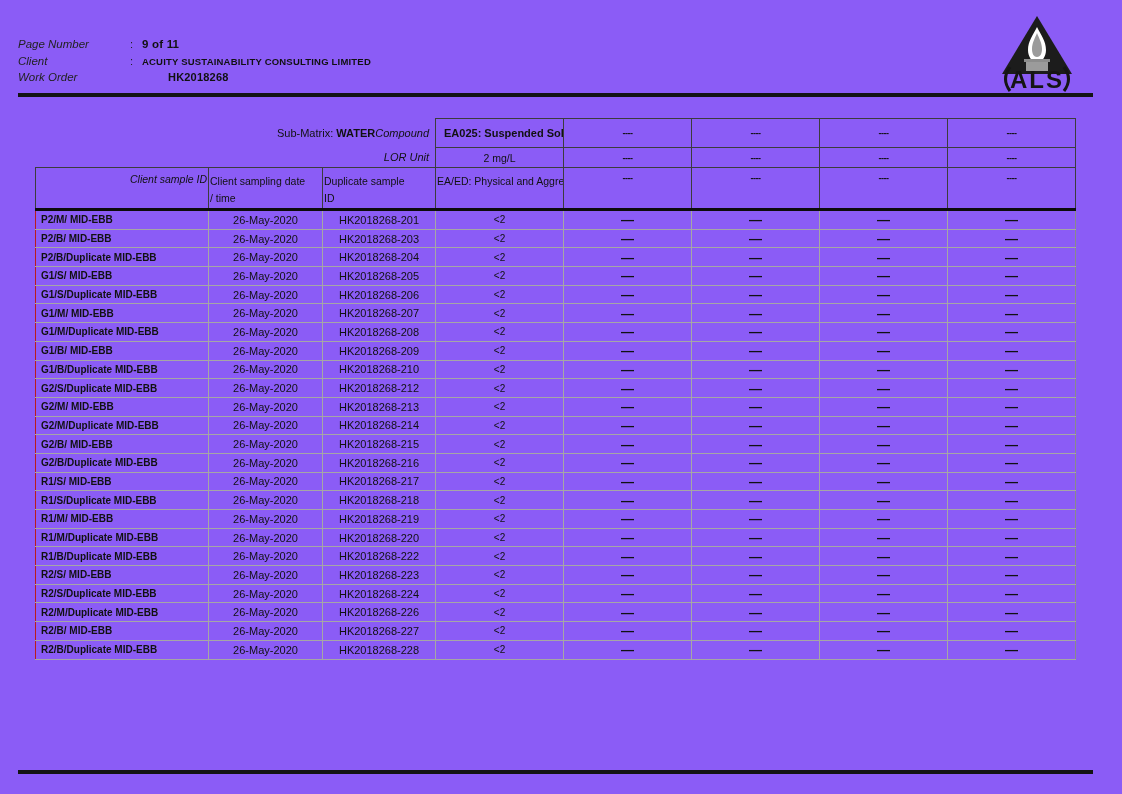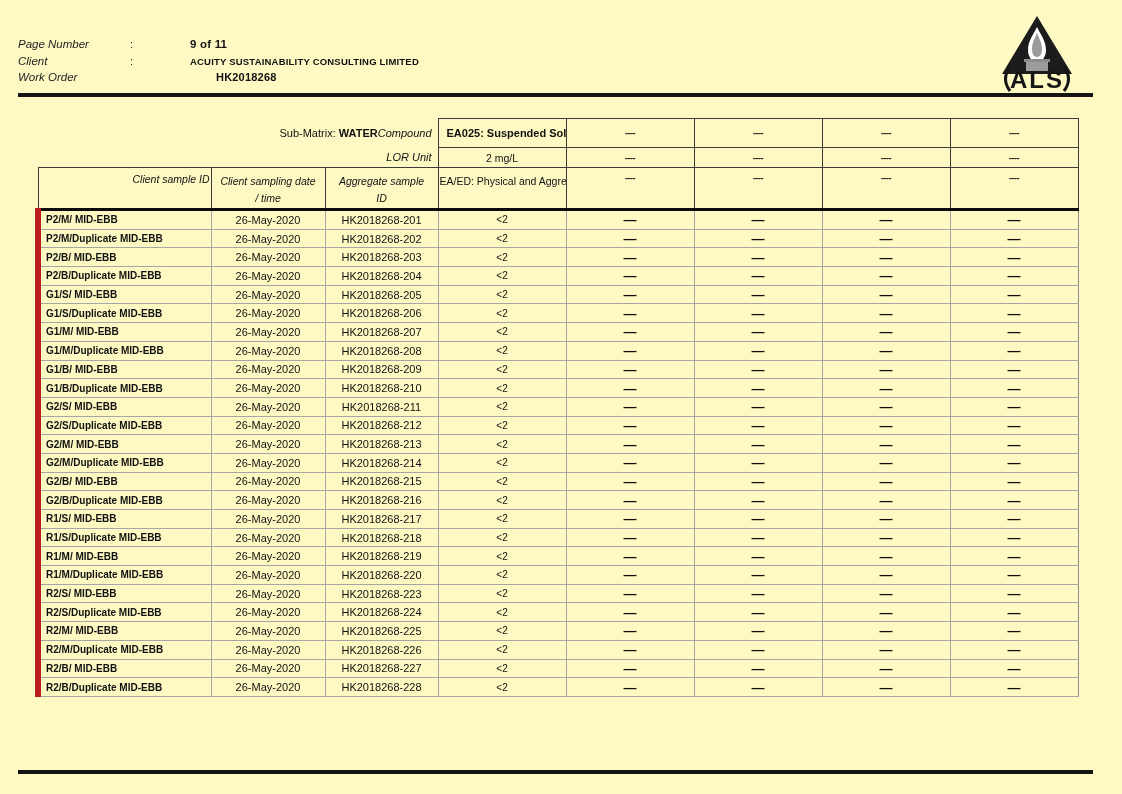--- a/index.html
+++ b/index.html
@@ -1,25 +1,25 @@
 <!DOCTYPE html>
 <html><head>
 <meta charset="utf-8">
 <style>
   html,body{margin:0;padding:0;background:#fff;}
   .page{
-    position:relative;width:1122px;height:794px;background:#fef9c3;
+    position:relative;width:1122px;height:794px;background:#8b5cf6;
     font-family:"Liberation Sans","DejaVu Sans",sans-serif;color:#111;overflow:hidden;
   }
   
   .meta{position:absolute;top:38px;left:18px;}
   .meta-row{display:flex;align-items:baseline;height:16.5px;}
   .meta-lbl{width:112px;font-style:italic;font-size:11.5px;color:#222;}
   .meta-colon{width:12px;font-size:11px;color:#222;}
-  .meta-val{font-weight:bold;font-size:11.5px;letter-spacing:.2px;margin-left:48px;}
+  .meta-val{font-weight:bold;font-size:11.5px;letter-spacing:.2px;}
   .meta-row.small .meta-val{font-size:9.5px;}
   .meta-row.mid .meta-val{font-size:11px;padding-left:26px;}
   
   .logo{position:absolute;top:12px;left:998px;width:78px;height:80px;}
   
   .rule{position:absolute;left:18px;width:1075px;height:4px;background:#141414;}
   .rule.top{top:93px;}
   .rule.bottom{top:770px;}
   
   table.results{
@@ -36,27 +36,27 @@
   
   td.h-box{border:1px solid #3c3c3c;text-align:center;vertical-align:middle;}
   .r1{height:29px;}
   .r2{height:20px;}
   .r3{height:41px;}
   td.compound-cell{font-weight:bold;font-size:11px;line-height:13px;white-space:normal;padding:1px 8px;}
   td.lor-cell{font-size:10.5px;}
   td.hdash{font-weight:bold;font-size:9px;letter-spacing:-.5px;}
   tr.colheads td{border:1px solid #3c3c3c;border-bottom:3px solid #0c0c0c;vertical-align:top;padding-top:5px;}
   td.ch-id{font-style:italic;font-size:10.5px;text-align:right;padding-left:8px;}
-  td.ch-c{font-style:italic;font-size:10.5px;text-align:center;line-height:17px;white-space:normal;margin-top:32px;}
+  td.ch-c{font-size:10.5px;text-align:left;line-height:17px;white-space:normal;margin-top:32px;}
   td.ch-method{font-size:10.5px;text-align:center;line-height:17px;white-space:normal;font-style:normal;}
   
   tbody.data td{
     border:1px solid #a6a6a6;height:15.7px;text-align:center;vertical-align:middle;
   }
-  tbody.data tr td:first-child{border-left:6px solid #b91c1c;}
+  tbody.data tr td:first-child{border-left:1px solid #b91c1c;}
   tbody.data tr td:last-child{border-right:1px solid #8a8a8a;}
   td.c-id{font-weight:bold;font-size:10px;text-align:left !important;padding-left:5px;}
   td.c-date,td.c-lab{font-size:11px;}
   td.c-val{font-size:10px;}
   td.c-dash{font-weight:bold;font-size:13px;}
 </style>
 </head>
 <body>
 
 <div class="page">
@@ -129,21 +129,21 @@
         <td class="h-box hdash">----</td>
         <td class="h-box hdash">----</td>
       </tr>
       <tr class="r3 colheads">
         <td class="ch-id">Client sample ID</td>
         <td class="ch-c">
           <div>Client sampling date</div>
           <div>/ time</div>
         </td>
         <td class="ch-c">
-          <div>Aggregate sample</div>
+          <div>Duplicate sample</div>
           <div>ID</div>
         </td>
         <td class="ch-method">EA/ED: Physical and Aggregate Properties</td>
         <td class="hdash" style="text-align:center">----</td>
         <td class="hdash" style="text-align:center">----</td>
         <td class="hdash" style="text-align:center">----</td>
         <td class="hdash" style="text-align:center">----</td>
       </tr>
     </tbody>
     <tbody class="data">
@@ -151,30 +151,20 @@
           <td class="c-id">P2/M/ MID-EBB</td>
           <td class="c-date">26-May-2020</td>
           <td class="c-lab">HK2018268-201</td>
           <td class="c-val">&lt;2</td>
           <td class="c-dash">—</td>
           <td class="c-dash">—</td>
           <td class="c-dash">—</td>
           <td class="c-dash">—</td>
         </tr>
         <tr>
-          <td class="c-id">P2/M/Duplicate MID-EBB</td>
-          <td class="c-date">26-May-2020</td>
-          <td class="c-lab">HK2018268-202</td>
-          <td class="c-val">&lt;2</td>
-          <td class="c-dash">—</td>
-          <td class="c-dash">—</td>
-          <td class="c-dash">—</td>
-          <td class="c-dash">—</td>
-        </tr>
-        <tr>
           <td class="c-id">P2/B/ MID-EBB</td>
           <td class="c-date">26-May-2020</td>
           <td class="c-lab">HK2018268-203</td>
           <td class="c-val">&lt;2</td>
           <td class="c-dash">—</td>
           <td class="c-dash">—</td>
           <td class="c-dash">—</td>
           <td class="c-dash">—</td>
         </tr>
         <tr>
@@ -241,30 +231,20 @@
           <td class="c-id">G1/B/Duplicate MID-EBB</td>
           <td class="c-date">26-May-2020</td>
           <td class="c-lab">HK2018268-210</td>
           <td class="c-val">&lt;2</td>
           <td class="c-dash">—</td>
           <td class="c-dash">—</td>
           <td class="c-dash">—</td>
           <td class="c-dash">—</td>
         </tr>
         <tr>
-          <td class="c-id">G2/S/ MID-EBB</td>
-          <td class="c-date">26-May-2020</td>
-          <td class="c-lab">HK2018268-211</td>
-          <td class="c-val">&lt;2</td>
-          <td class="c-dash">—</td>
-          <td class="c-dash">—</td>
-          <td class="c-dash">—</td>
-          <td class="c-dash">—</td>
-        </tr>
-        <tr>
           <td class="c-id">G2/S/Duplicate MID-EBB</td>
           <td class="c-date">26-May-2020</td>
           <td class="c-lab">HK2018268-212</td>
           <td class="c-val">&lt;2</td>
           <td class="c-dash">—</td>
           <td class="c-dash">—</td>
           <td class="c-dash">—</td>
           <td class="c-dash">—</td>
         </tr>
         <tr>
@@ -341,43 +321,43 @@
           <td class="c-id">R1/M/Duplicate MID-EBB</td>
           <td class="c-date">26-May-2020</td>
           <td class="c-lab">HK2018268-220</td>
           <td class="c-val">&lt;2</td>
           <td class="c-dash">—</td>
           <td class="c-dash">—</td>
           <td class="c-dash">—</td>
           <td class="c-dash">—</td>
         </tr>
         <tr>
+          <td class="c-id">R1/B/Duplicate MID-EBB</td>
+          <td class="c-date">26-May-2020</td>
+          <td class="c-lab">HK2018268-222</td>
+          <td class="c-val">&lt;2</td>
+          <td class="c-dash">—</td>
+          <td class="c-dash">—</td>
+          <td class="c-dash">—</td>
+          <td class="c-dash">—</td>
+        </tr>
+        <tr>
           <td class="c-id">R2/S/ MID-EBB</td>
           <td class="c-date">26-May-2020</td>
           <td class="c-lab">HK2018268-223</td>
           <td class="c-val">&lt;2</td>
           <td class="c-dash">—</td>
           <td class="c-dash">—</td>
           <td class="c-dash">—</td>
           <td class="c-dash">—</td>
         </tr>
         <tr>
           <td class="c-id">R2/S/Duplicate MID-EBB</td>
           <td class="c-date">26-May-2020</td>
           <td class="c-lab">HK2018268-224</td>
-          <td class="c-val">&lt;2</td>
-          <td class="c-dash">—</td>
-          <td class="c-dash">—</td>
-          <td class="c-dash">—</td>
-          <td class="c-dash">—</td>
-        </tr>
-        <tr>
-          <td class="c-id">R2/M/ MID-EBB</td>
-          <td class="c-date">26-May-2020</td>
-          <td class="c-lab">HK2018268-225</td>
           <td class="c-val">&lt;2</td>
           <td class="c-dash">—</td>
           <td class="c-dash">—</td>
           <td class="c-dash">—</td>
           <td class="c-dash">—</td>
         </tr>
         <tr>
           <td class="c-id">R2/M/Duplicate MID-EBB</td>
           <td class="c-date">26-May-2020</td>
           <td class="c-lab">HK2018268-226</td>

